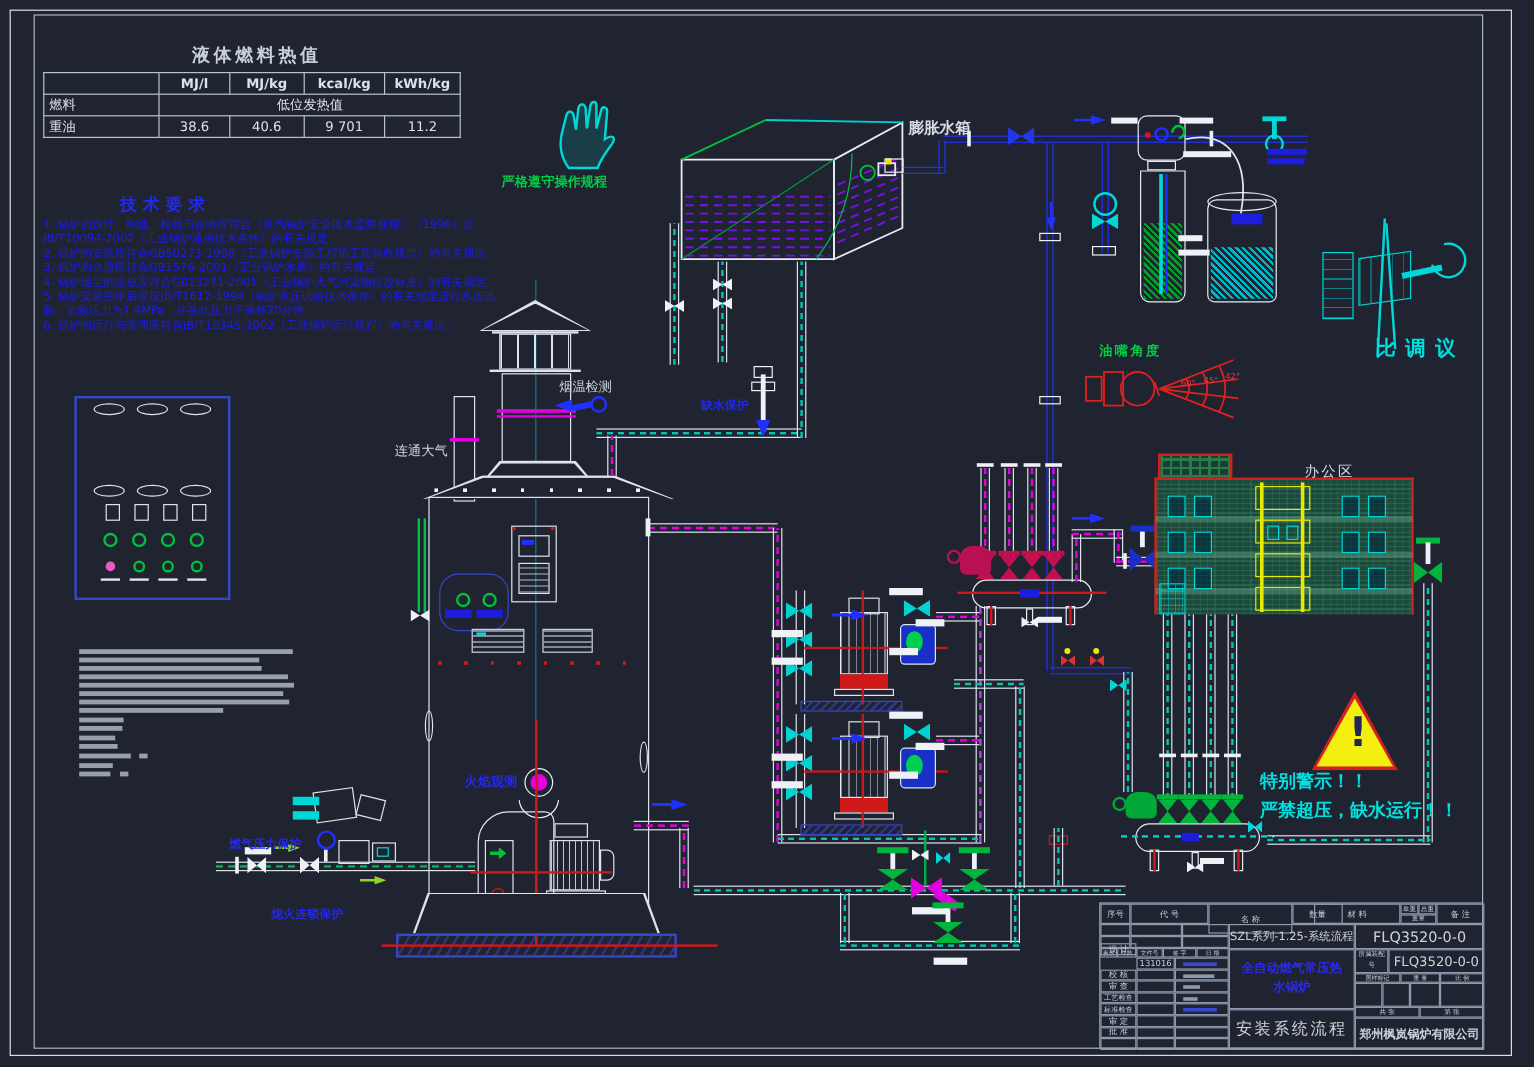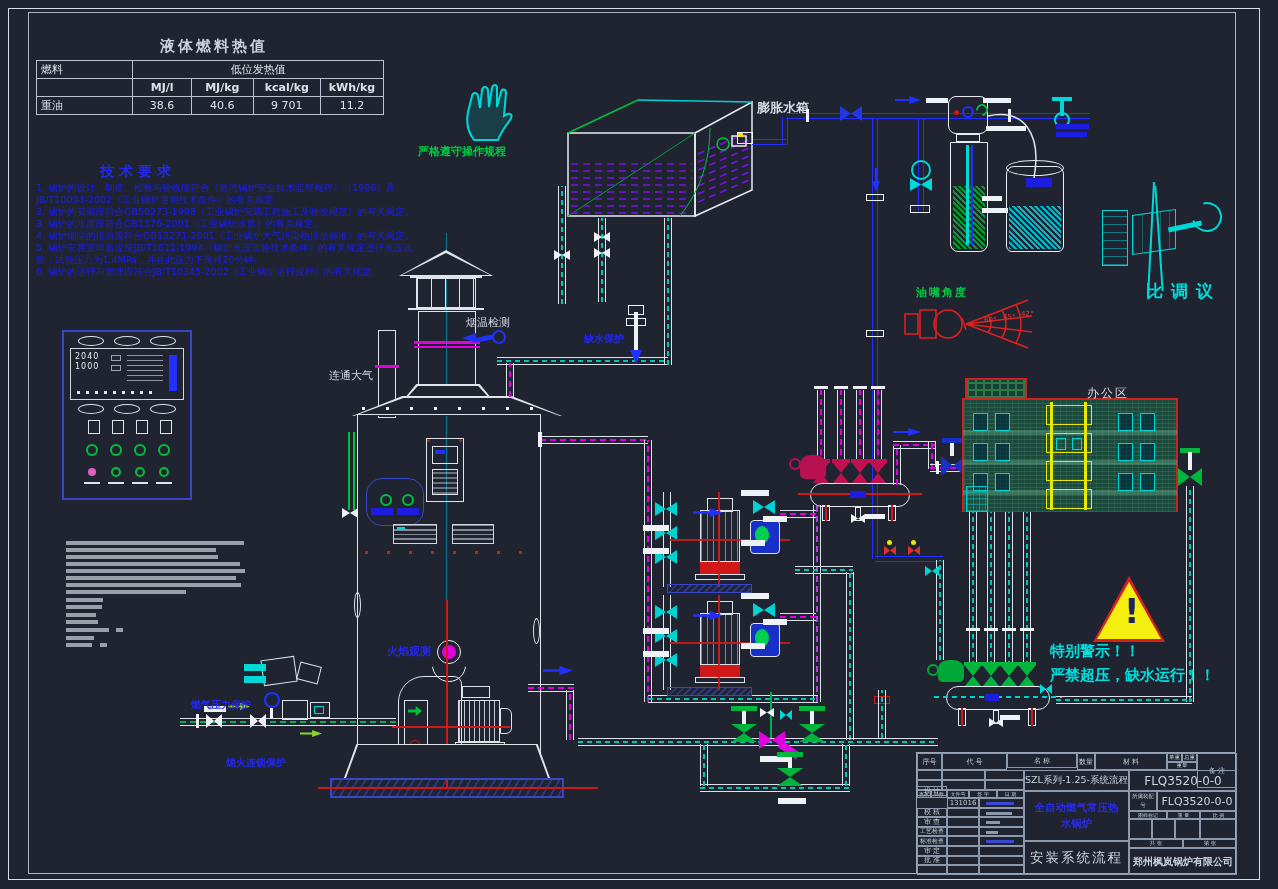--- a/index.html
+++ b/index.html
@@ -38,29 +38,29 @@
 
 <div id="stage">
 
   <div class="a" style="left:8px;top:8px;width:1252px;height:872px;border:1px solid #d9dee6;"></div>
   <div class="a" style="left:28px;top:12px;width:1208px;height:862px;border:1px solid #aab3c0;"></div>
 
   <div class="t" style="left:160px;top:38px;font-size:15px;font-weight:bold;color:#c8cfd8;letter-spacing:3px;">液体燃料热值</div>
   <table class="fuel a" style="left:36px;top:60px;width:348px;">
     <tbody>
         <tr>
-      <td style="width:108px;text-align:left;">燃料</td>
-      <td colspan="4" style="text-align:center;">低位发热值</td>
-    </tr>
-    <tr>
       <td></td>
       <td style="width:56px;text-align:center;font-weight:bold;">MJ/l</td>
       <td style="width:58px;text-align:center;font-weight:bold;">MJ/kg</td>
       <td style="width:62px;text-align:center;font-weight:bold;">kcal/kg</td>
       <td style="width:56px;text-align:center;font-weight:bold;">kWh/kg</td>
+    </tr>
+    <tr>
+      <td style="width:108px;text-align:left;">燃料</td>
+      <td colspan="4" style="text-align:center;">低位发热值</td>
     </tr>
     <tr>
       <td style="text-align:left;">重油</td>
       <td style="text-align:center;">38.6</td>
       <td style="text-align:center;">40.6</td>
       <td style="text-align:center;">9 701</td>
       <td style="text-align:center;">11.2</td>
     </tr>
   </tbody>
     </table>
@@ -77,29 +77,20 @@
 
   <svg class="a" style="left:460px;top:82px;" width="58" height="62" viewBox="0 0 58 62">
     <path d="M14 58 C8 50 6 40 8 30 L12 14 C13 10 17 10 18 14 L20 26 L22 8 C23 4 27 4 28 8 L29 25 L32 6 C33 2 37 2 37 6 L37 25 L41 10 C42 6 46 7 46 11 L44 34 C50 30 54 32 50 38 C44 46 40 52 38 58 Z" fill="rgba(0,216,216,0.15)" stroke="#00d8d8" stroke-width="2"></path>
   </svg>
   <div class="t" style="left:418px;top:146px;font-size:11px;font-weight:bold;color:#00cc44;">严格遵守操作规程</div>
 
   <div class="a" style="left:62px;top:330px;width:130px;height:170px;border:2px solid #3846c8;">
     <div class="a" style="left:14px;top:4px;width:26px;height:10px;border:1.5px solid #dfe3ea;border-radius: 50%;"></div>
     <div class="a" style="left:50px;top:4px;width:26px;height:10px;border:1.5px solid #dfe3ea;border-radius:50%;"></div>
     <div class="a" style="left:86px;top:4px;width:26px;height:10px;border:1.5px solid #dfe3ea;border-radius:50%;"></div>
-    <div class="a" style="left:6px;top:16px;width:114px;height:52px;border:1.5px solid #cfd6de;">
-      <div class="t" style="left:4px;top:4px;font-size:8px;color:#e8ecf2;letter-spacing:1px;">2040</div>
-      <div class="t" style="left:4px;top:14px;font-size:8px;color:#e8ecf2;letter-spacing:1px;">1000</div>
-      <div class="a" style="left:40px;top:6px;width:10px;height:6px;border:1px solid #9aa2ad;"></div>
-      <div class="a" style="left:40px;top:16px;width:10px;height:6px;border:1px solid #9aa2ad;"></div>
-      <div class="a" style="left:56px;top:4px;width:36px;height:28px;background:repeating-linear-gradient(0deg,rgba(220,226,234,.6) 0 1.5px,transparent 1.5px 5px);"></div>
-      <div class="a" style="left:98px;top:6px;width:8px;height:36px;background:#2030ff;"></div>
-      <div class="a" style="left:6px;top:42px;width:80px;height:3px;background:repeating-linear-gradient(90deg,#dfe3ea 0 3px,transparent 3px 9px);"></div>
-    </div>
     <div class="a" style="left:14px;top:72px;width:26px;height:10px;border:1.5px solid #dfe3ea;border-radius:50%;"></div>
     <div class="a" style="left:50px;top:72px;width:26px;height:10px;border:1.5px solid #dfe3ea;border-radius:50%;"></div>
     <div class="a" style="left:86px;top:72px;width:26px;height:10px;border:1.5px solid #dfe3ea;border-radius:50%;"></div>
     <div class="a" style="left:24px;top:88px;width:12px;height:14px;border:1px solid #dfe3ea;"></div>
     <div class="a" style="left:48px;top:88px;width:12px;height:14px;border:1px solid #dfe3ea;"></div>
     <div class="a" style="left:72px;top:88px;width:12px;height:14px;border:1px solid #dfe3ea;"></div>
     <div class="a" style="left:96px;top:88px;width:12px;height:14px;border:1px solid #dfe3ea;"></div>
     <div class="a dot" style="left:22px;top:112px;width:12px;height:12px;border:2px solid #00c040;"></div>
     <div class="a dot" style="left:46px;top:112px;width:12px;height:12px;border:2px solid #00c040;"></div>
     <div class="a dot" style="left:70px;top:112px;width:12px;height:12px;border:2px solid #00c040;"></div>
@@ -540,27 +531,27 @@
 
   <div class="a" style="left:1093px;top:576px;width:72px;height:66px;clip-path:polygon(50% 0,100% 100%,0 100%);background:#d42020;"></div>
   <div class="a" style="left:1097px;top:582px;width:64px;height:57px;clip-path:polygon(50% 0,100% 100%,0 100%);background:#f5ef10;"></div>
   <div class="t" style="left:1124px;top:593px;font-size:34px;font-weight:bold;color:#20245c;">!</div>
   <div class="t" style="left:1050px;top:643px;font-size:15px;font-weight:bold;color:#00e0e0;">特别警示！！</div>
   <div class="t" style="left:1050px;top:667px;font-size:15px;font-weight:bold;color:#00e0e0;">严禁超压，缺水运行！！</div>
 
   <div class="a" style="left:916px;top:752px;width:320px;height:122px;border:1.5px solid #9aa6ba;font-size:7px;">
     <div class="cell" style="left:0;top:0;width:25px;height:17px;">序号</div>
     <div class="cell" style="left:25px;top:0;width:65px;height:17px;">代  号</div>
-    <div class="cell" style="left:90px;top:0;width:70px;height:15px;">名  称</div>
-    <div class="cell" style="left:160px;top:0;width:18px;height:17px;">数量</div>
+    <div class="cell" style="left:90px;top:0;width:70px;height:25px;">名  称</div>
+    <div class="cell" style="left:160px;top:0;width:42px;height:17px;">数量</div>
     <div class="cell" style="left:178px;top:0;width:72px;height:17px;">材  料</div>
     <div class="cell" style="left:250px;top:0;width:15px;height:8.5px;font-size:5.5px;">单重</div>
     <div class="cell" style="left:265px;top:0;width:15px;height:8.5px;font-size:5.5px;">总重</div>
     <div class="cell" style="left:250px;top:8.5px;width:30px;height:8.5px;font-size:5.5px;">重量</div>
-    <div class="cell" style="left:280px;top:0;width:40px;height:35px;">备  注</div>
+    <div class="cell" style="left:280px;top:0;width:40px;height:17px;">备  注</div>
 
     <div class="cell" style="left:107px;top:17px;width:105px;height:21px;font-size:9.5px;color:#ccd4de;">SZL系列-1.25-系统流程</div>
     <div class="cell" style="left:212px;top:17px;width:108px;height:21px;font-size:12px;color:#ccd4de;">FLQ3520-0-0</div>
 
     <div class="cell" style="left:0;top:17px;width:25px;height:10px;"></div>
     <div class="cell" style="left:25px;top:17px;width:43px;height:10px;"></div>
     <div class="cell" style="left:68px;top:17px;width:39px;height:10px;"></div>
     <div class="cell" style="left:0;top:27px;width:25px;height:10px;"></div>
     <div class="cell" style="left:25px;top:27px;width:43px;height:10px;"></div>
     <div class="cell" style="left:68px;top:27px;width:39px;height:10px;"></div>

